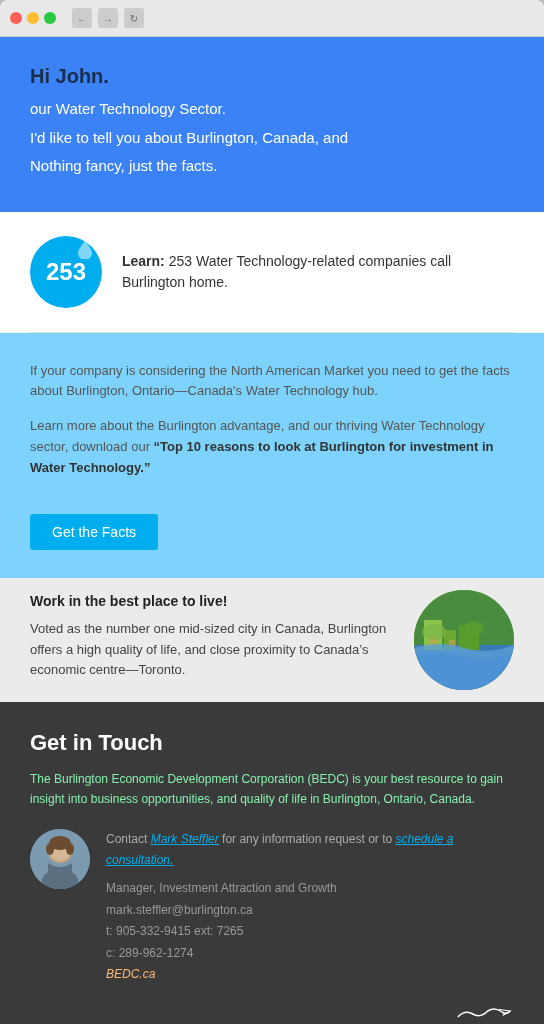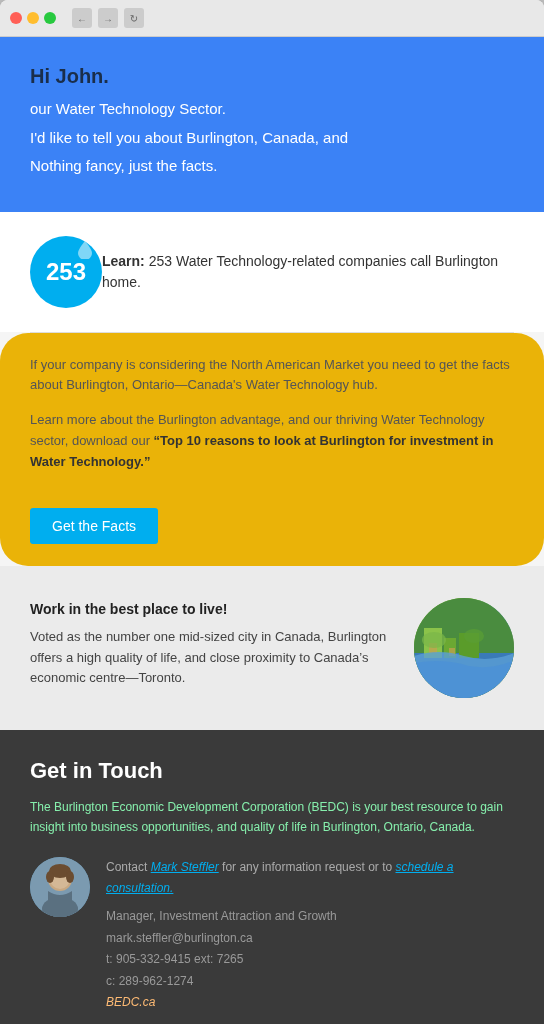--- a/index.html
+++ b/index.html
@@ -99,20 +99,21 @@
       line-height: 1.5;
       margin-bottom: 6px;
     }
 
     
     .fact-section {
       background: white;
       padding: 24px 30px;
       display: flex;
       align-items: center;
+      gap: 20px;
     }
 
     .fact-badge {
       width: 72px;
       height: 72px;
       background: #00aeef;
       border-radius: 50%;
       display: flex;
       align-items: center;
       justify-content: center;
@@ -137,23 +138,22 @@
     }
 
     .divider {
       border: none;
       border-top: 1px solid #ddd;
       margin: 0 30px;
     }
 
     
     .body-section {
-      background: #eab308;
-      padding: 22px 30px;
-      border-radius: 28px;
+      background: #7dd3fc;
+      padding: 28px 30px;
     }
 
     .body-section p {
       font-size: 13px;
       color: #555;
       line-height: 1.6;
       margin-bottom: 14px;
     }
 
     .body-section p strong {
@@ -169,21 +169,21 @@
       border-radius: 3px;
       font-size: 14px;
       cursor: pointer;
       text-decoration: none;
       margin-top: 22px;
     }
 
     
     .work-section {
       background: #ebebeb;
-      padding: 32px 30px;
+      padding: 12px 30px;
       display: flex;
       align-items: flex-start;
       gap: 20px;
     }
 
     .work-text {
       flex: 1;
       font-size: 13px;
       color: #444;
       line-height: 1.6;

